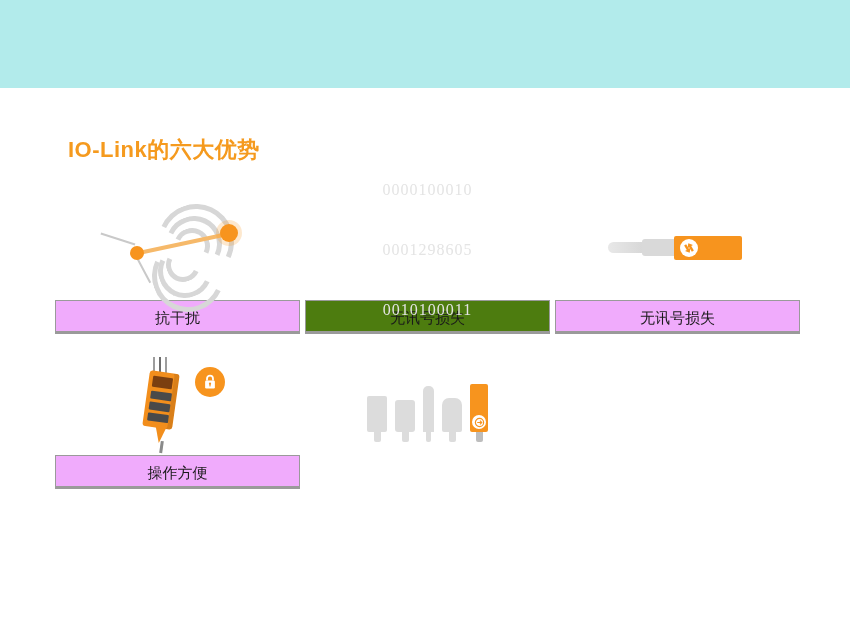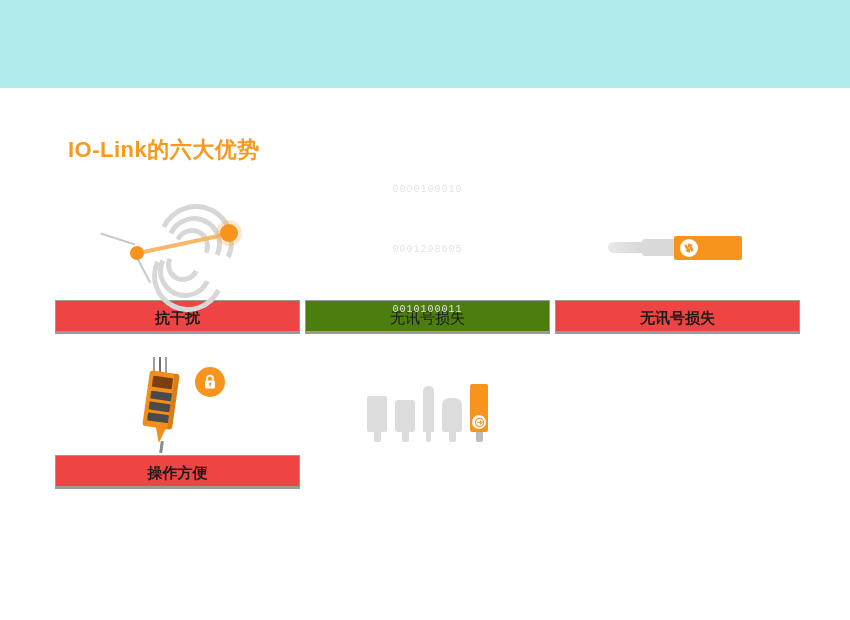--- a/index.html
+++ b/index.html
@@ -65,22 +65,21 @@
     line-height: 34px;
     text-align: center;
     font-size: 15px;
     color: #1a1a1a;
     box-sizing: border-box;
     border: 1px solid #9a9a9a;
     border-bottom-width: 3px;
     box-shadow: 0 0 0 0 transparent;
   }
   .label-box.cyan {
-    background: #ef4444;
-    font-weight: bold;
+    background: #f0abfc;
   }
   .label-box.gray {
     background: #4d7c0f;
   }
 
   
   .ico-wifi { width: 140px; height: 76px; position: relative; }
   .ico-wifi .arc {
     position: absolute;
     border: 5px solid #d7d7d7;
@@ -124,22 +123,22 @@
   .ico-wifi .whisker {
     position: absolute;
     width: 36px; height: 1.6px;
     background: #c9c9c9;
   }
   .ico-wifi .whisker.w1 { left: -8px; top: 26px; transform: rotate(18deg); }
   .ico-wifi .whisker.w2 { left: 16px; top: 54px; transform: rotate(62deg); }
 
   
   .ico-binary {
-    font-family: Liberation Mono, monospace;
-    font-size: 10px;
+    font-family: Liberation Serif, serif;
+    font-size: 16px;
     line-height: 20px;
     color: #e4e4e4;
     letter-spacing: 1px;
     text-align: center;
     white-space: pre;
   }
 
   
   .ico-plug { width: 140px; height: 40px; position: relative; }
   .ico-plug .cable {

